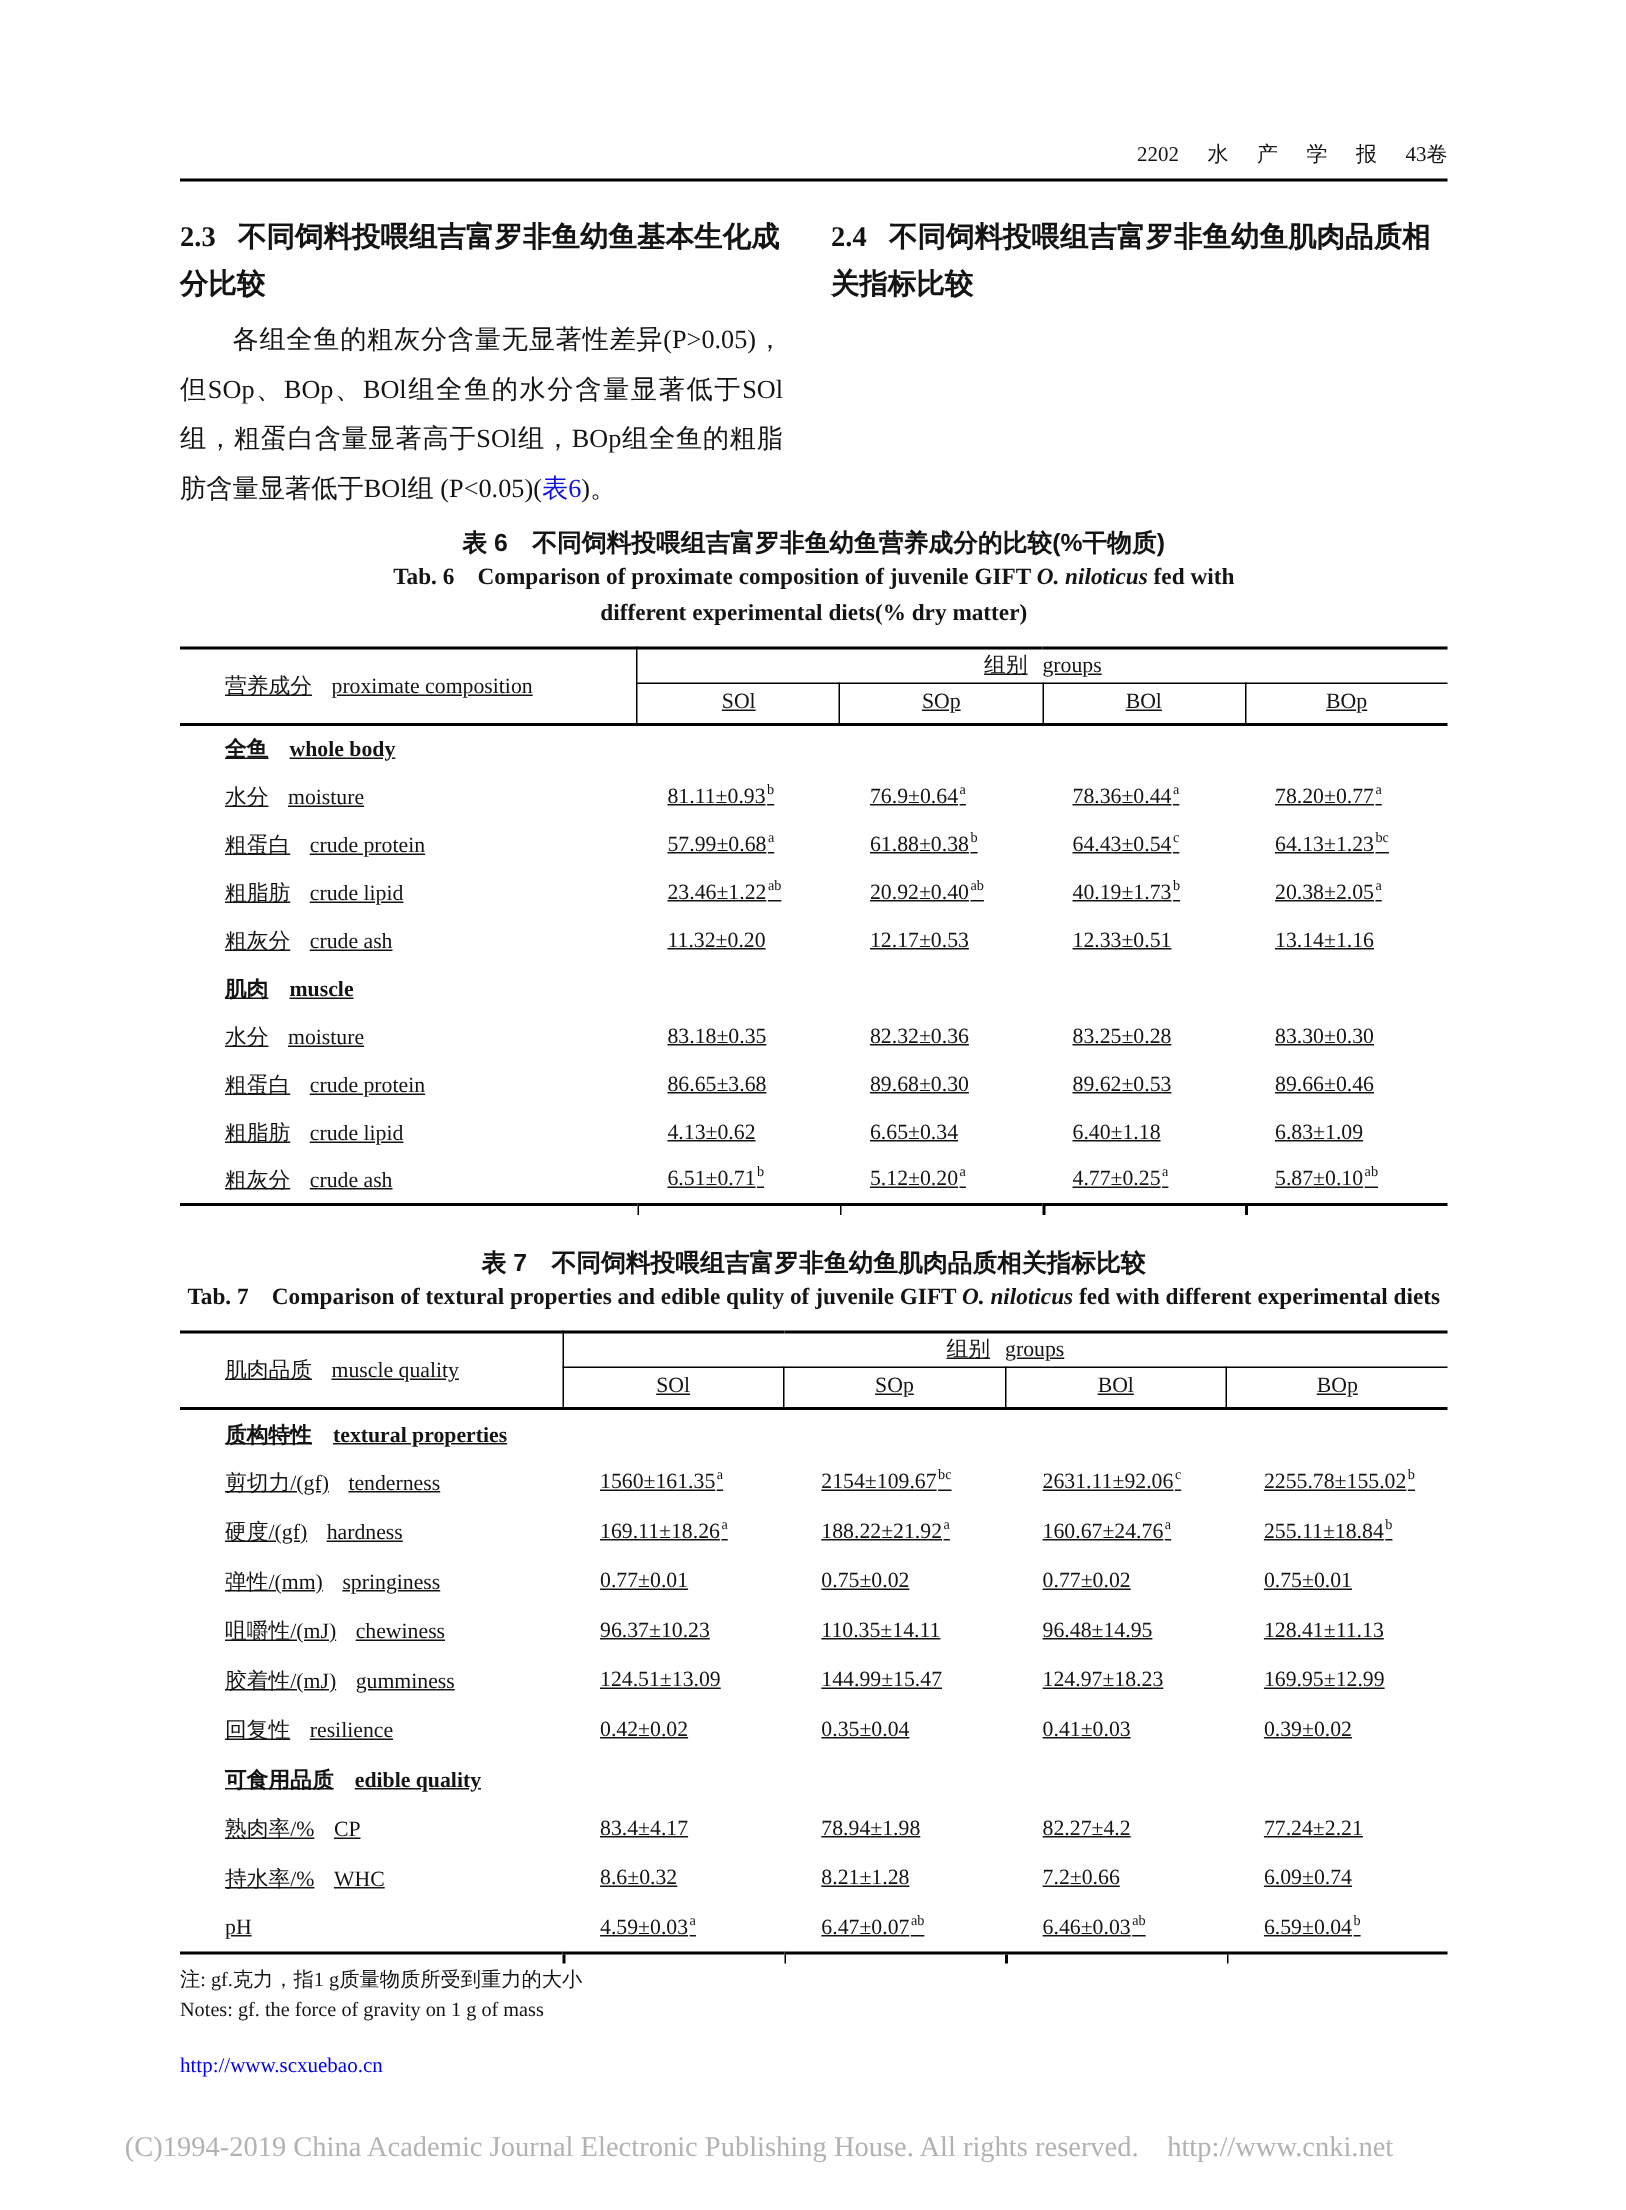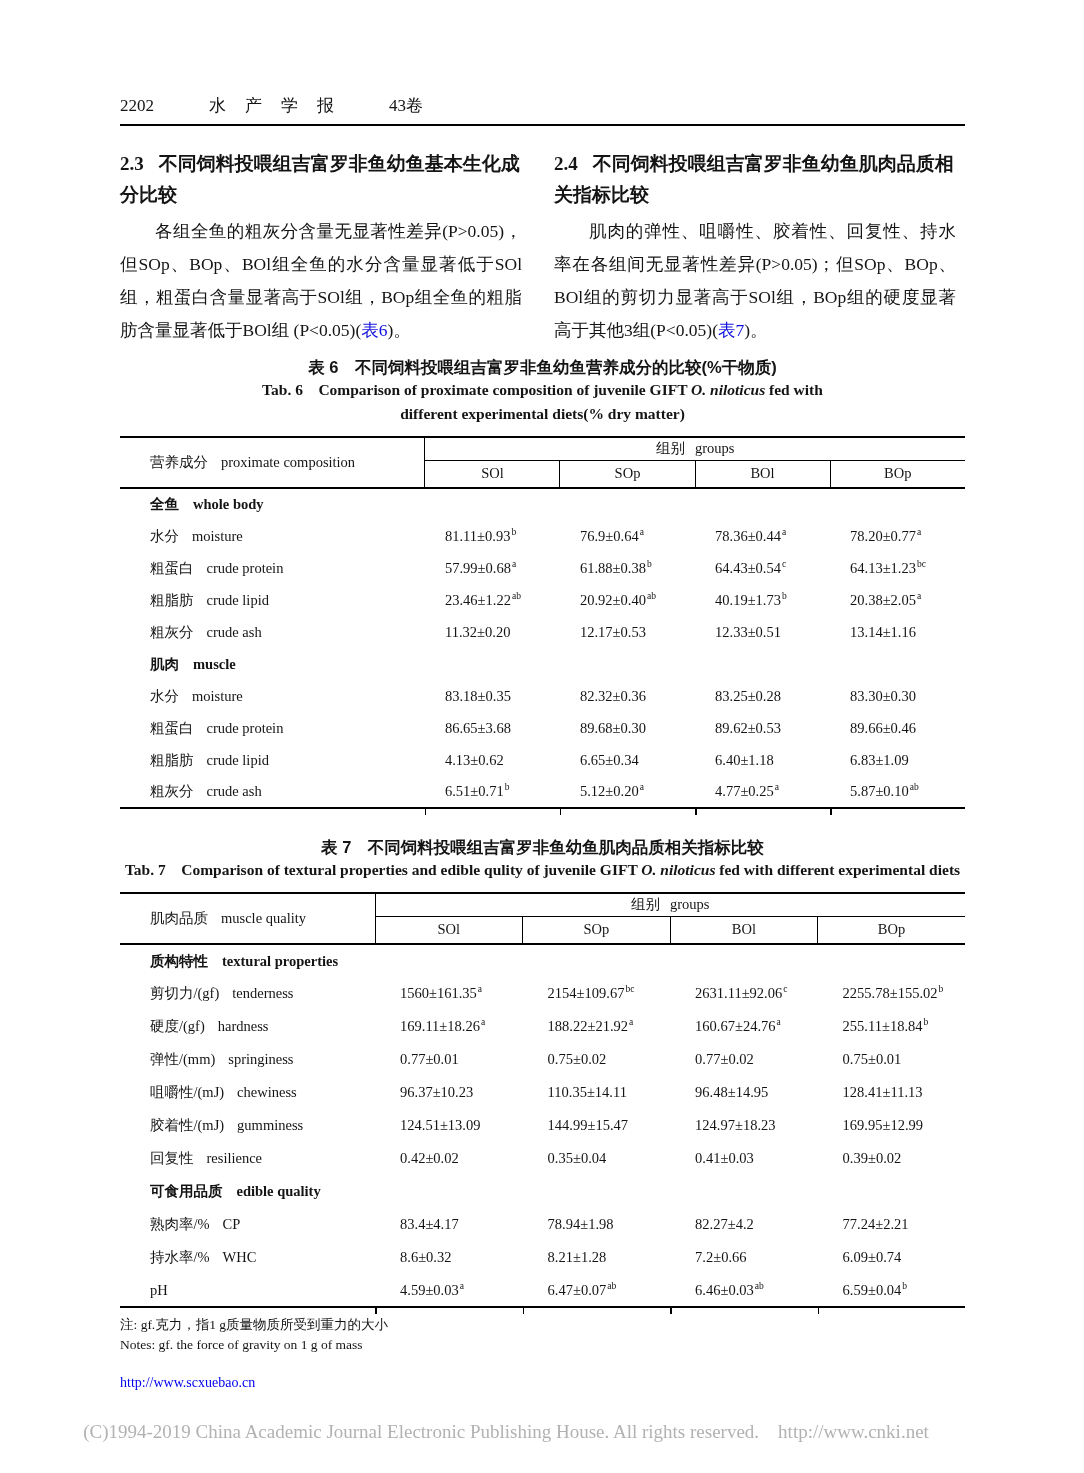--- a/index.html
+++ b/index.html
@@ -12,22 +12,22 @@
   *{margin:0;padding:0;box-sizing:border-box;}
   html,body{background:#ffffff;}
   .page{
     position:relative;width:1084px;height:1473px;background:#ffffff;
     font-family:var(--serif);color:var(--ink);overflow:hidden;
   }
   .content{width:845px;margin-left:120px;padding-top:94px;}
 
   
   .pg-head{
-    display:flex;justify-content:flex-start;align-items:baseline;
-    font-size:17px;padding-bottom:7px;border-bottom:2.5px solid #000;gap:36px;
+    display:flex;justify-content:flex-end;align-items:baseline;
+    font-size:14px;padding-bottom:7px;border-bottom:2.5px solid #000;
   }
   .pg-head .journal{letter-spacing:19px;margin-left:19px;}
 
   
   .twocol{display:flex;gap:32px;margin-top:22px;}
   .col{width:402px;}
   h2.sec-head{
     font-family:var(--sans);font-size:19px;font-weight:bold;
     line-height:31px;margin-bottom:5px;
   }
@@ -47,20 +47,21 @@
     white-space:nowrap;
   }
   .tbl-title-en span,.tbl-title-en i{white-space:pre;}
 
   
   .table-wrap{position:relative;margin-top:10px;}
   table.data-table{
     width:845px;border-collapse:collapse;table-layout:fixed;
     border-top:2.7px solid #000;border-bottom:2.7px solid #000;
     font-size:14.5px;
+    text-decoration:underline;
   }
   table.data-table thead{border-bottom:2.7px solid #000;}
   th.label-head{
     text-align:left;font-weight:normal;padding-left:30px;
     border-right:1.5px solid #000;
   }
   th.label-head .lbl-en{margin-left:13px;}
   th.groups-head{
     font-weight:normal;text-align:center;
     border-bottom:1.8px solid #000;height:23px;
@@ -111,21 +112,20 @@
       <div class="col">
         <h2 class="sec-head">
           <span class="num">2.3</span><span>不同饲料投喂组吉富罗非鱼幼鱼基本生化成分比较</span>
         </h2>
         <p class="body-para"><span>各组全鱼的粗灰分含量无显著性差异(P&gt;0.05)，但SOp、BOp、BOl组全鱼的水分含量显著低于SOl组，粗蛋白含量显著高于SOl组，BOp组全鱼的粗脂肪含量显著低于BOl组 (P&lt;0.05)(</span><a href="#">表6</a><span>)。</span></p>
       </div>
       <div class="col">
         <h2 class="sec-head">
           <span class="num">2.4</span><span>不同饲料投喂组吉富罗非鱼幼鱼肌肉品质相关指标比较</span>
         </h2>
-        <p class="body-para"><span>肌肉的弹性、咀嚼性、胶着性、回复性、持水率在各组间无显著性差异(P&gt;0.05)；但SOp、BOp、BOl组的剪切力显著高于SOl组，BOp组的硬度显著高于其他3组(P&lt;0.05)(</span><a href="#">表7</a><span>)。</span></p>
       </div>
     </div>
 
     <div class="tbl-title-zh" style="margin-top:9px">表 6　不同饲料投喂组吉富罗非鱼幼鱼营养成分的比较(%干物质)</div>
     <div class="tbl-title-en"><span>Tab. 6　Comparison of proximate composition of juvenile GIFT </span><i>O. niloticus</i><span> fed with</span></div>
     <div class="tbl-title-en">different experimental diets(% dry matter)</div>
 
     <div class="table-wrap">
       <table class="data-table t6">
         <colgroup>

